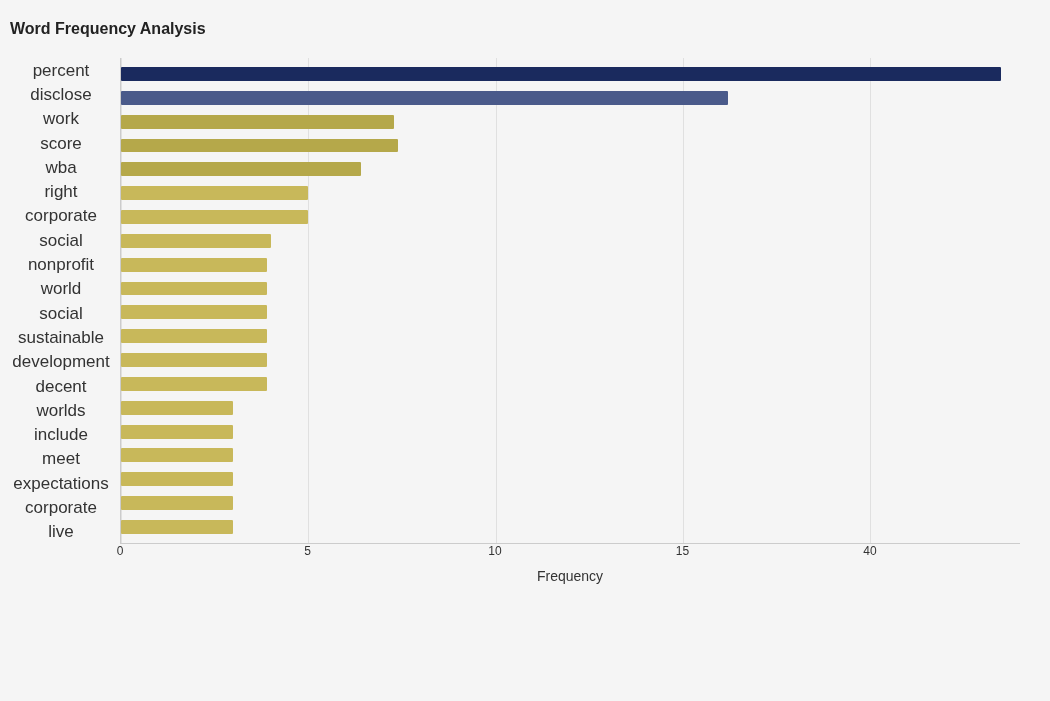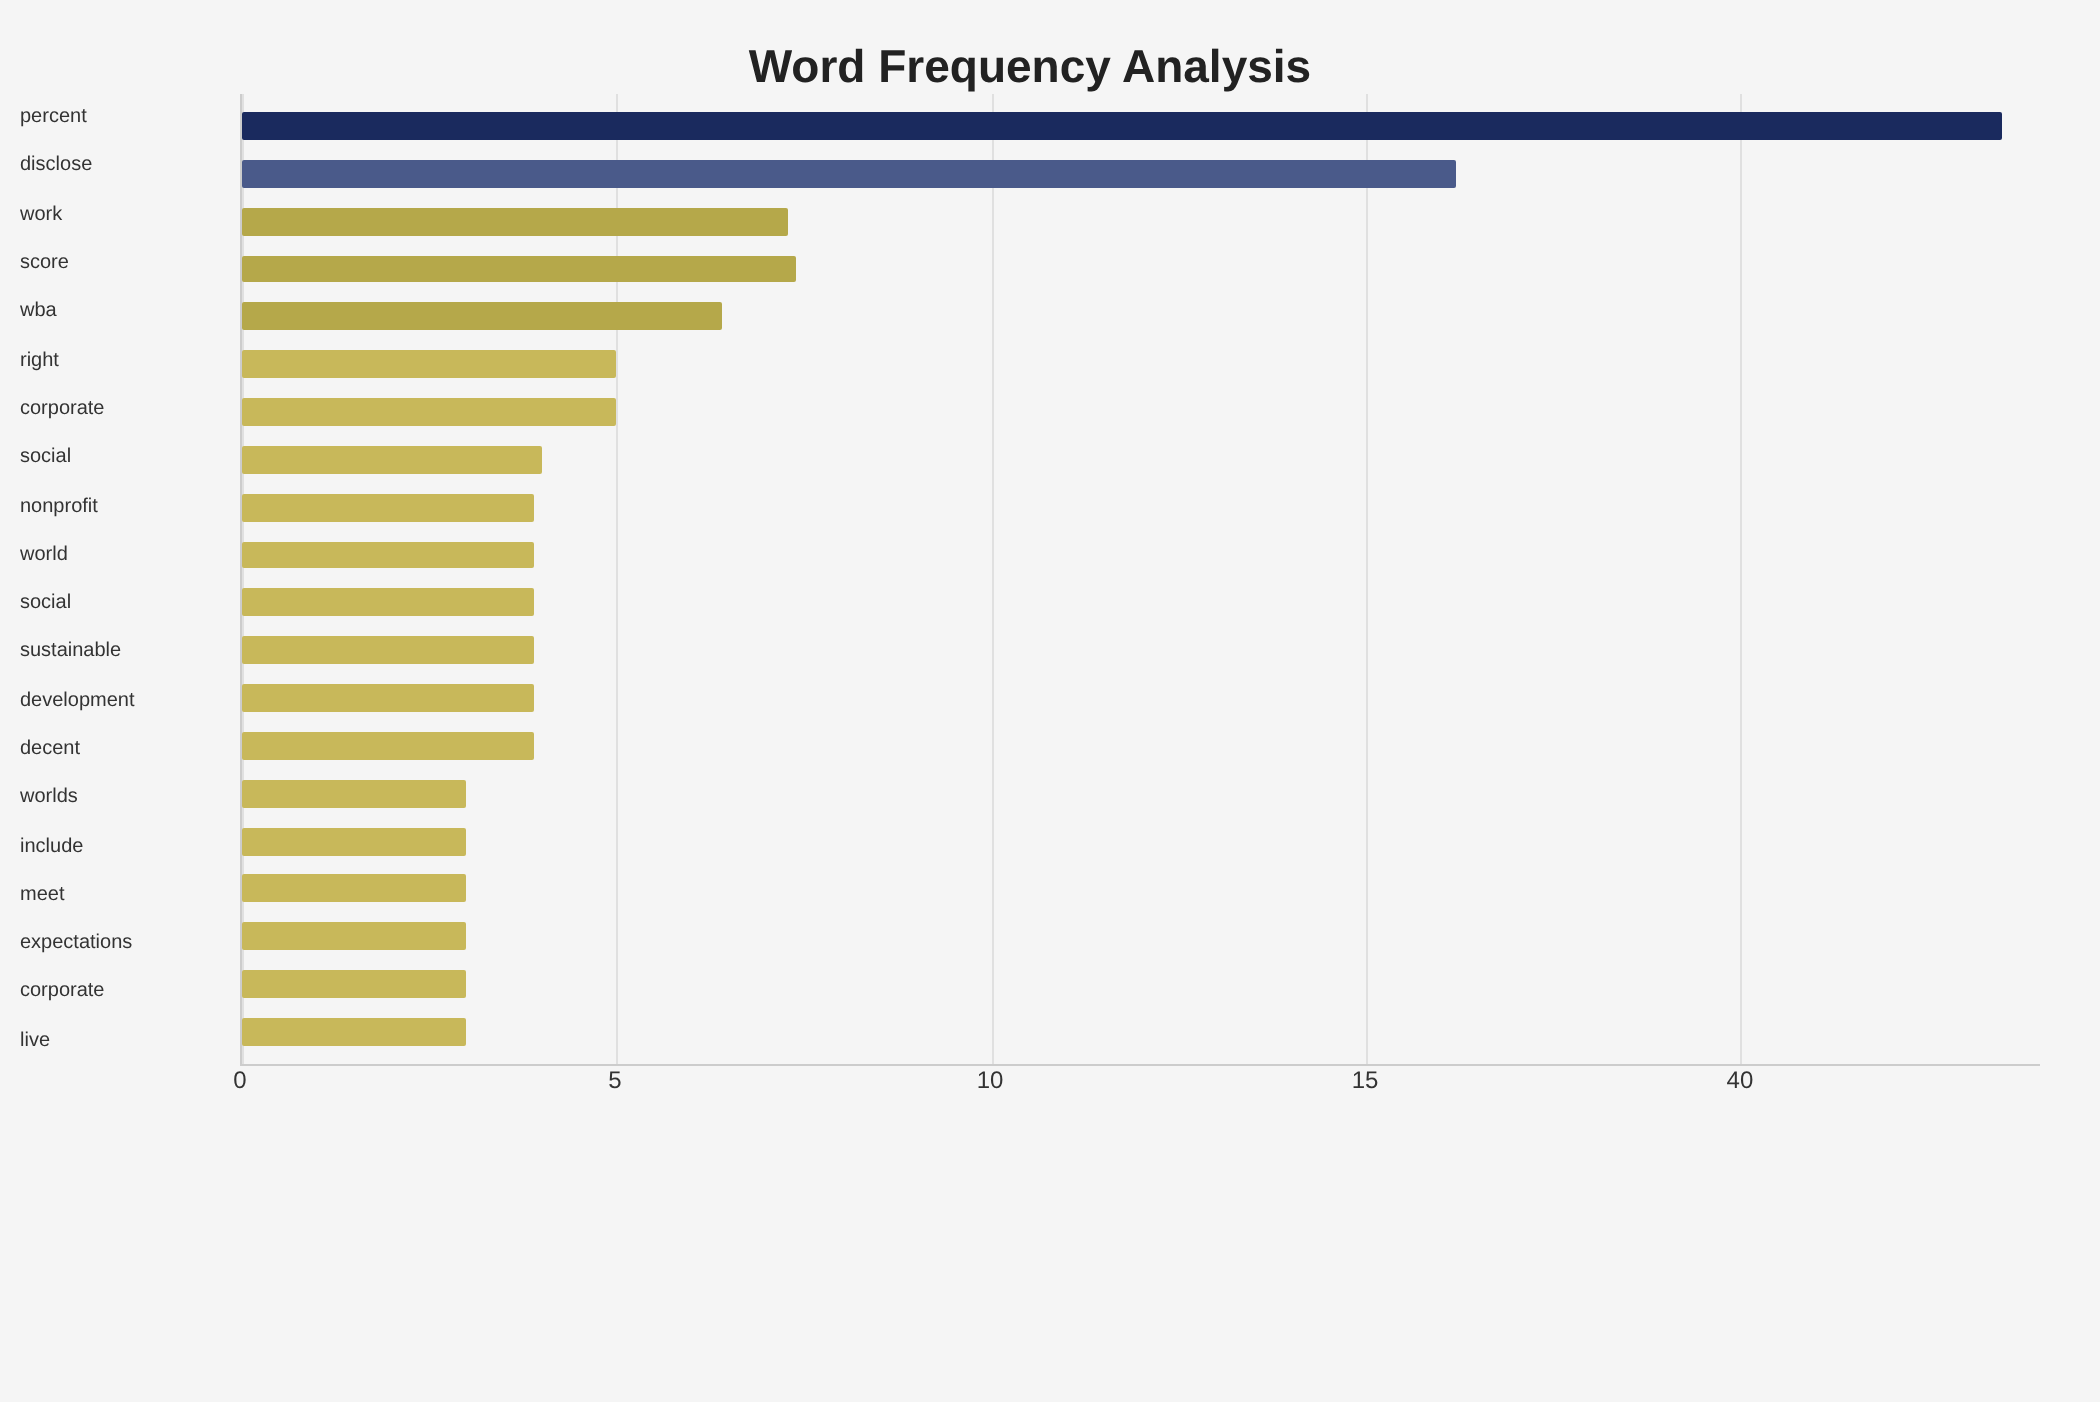--- a/index.html
+++ b/index.html
@@ -13,42 +13,42 @@
       justify-content: center;
     }
     .chart-container {
       background: #f5f5f5;
       width: 1050px;
       height: 701px;
       padding: 20px 30px 60px 10px;
       position: relative;
     }
     .chart-title {
-      text-align: center;
-      font-size: 23px;
+      font-size: 16px;
       font-weight: bold;
       color: #222;
+      margin-bottom: 20px;
     }
     .chart-area {
       display: flex;
       flex-direction: row;
       height: calc(100% - 80px);
       width: 100%;
     }
     .y-axis {
       display: flex;
       flex-direction: column;
       justify-content: space-around;
       width: 110px;
       flex-shrink: 0;
       padding-right: 8px;
     }
     .y-label {
-      text-align: left;
-      font-size: 10px;
+      text-align: center;
+      font-size: 17px;
       color: #333;
       line-height: 1;
     }
     .plot-area {
       flex: 1;
       position: relative;
       border-left: 1px solid #ccc;
       border-bottom: 1px solid #ccc;
     }
     .grid-lines {
@@ -201,15 +201,16 @@
     </div>
 
     <div style="margin-left:110px; position:relative; height:40px;">
       <div id="x-ticks" style="position:relative; height:20px;">
           <span class="x-tick" style="left: 0%;">0</span>
           <span class="x-tick" style="left: 20.8333%;">5</span>
           <span class="x-tick" style="left: 41.6667%;">10</span>
           <span class="x-tick" style="left: 62.5%;">15</span>
           <span class="x-tick" style="left: 83.3333%;">40</span>
         </div>
+      <div class="x-axis-label" style="margin-left:0; margin-top:4px; text-align:center;">Frequency</div>
     </div>
   </div>
 </div>
 
 </body></html>

